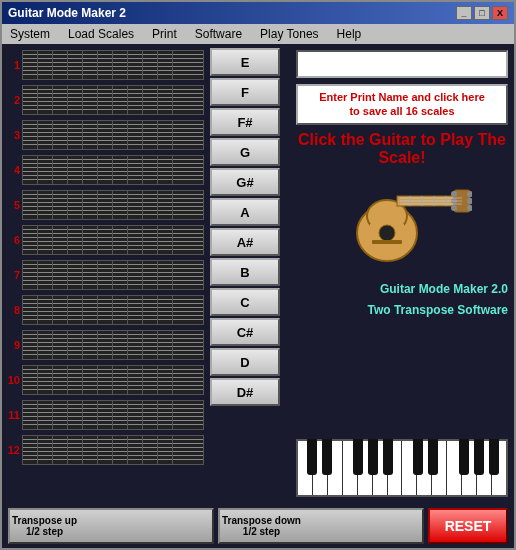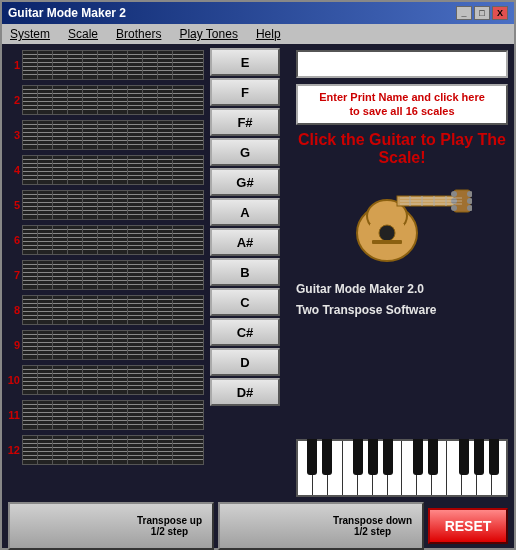--- a/index.html
+++ b/index.html
@@ -48,21 +48,20 @@
     .title-btn.close { background: #e05050; }
     .menu-bar {
       background: #c0c0c0;
       padding: 2px 4px;
       display: flex;
       gap: 10px;
       font-size: 12px;
       color: #000;
       height: 20px;
       align-items: center;
-      text-decoration: underline;
     }
     .menu-item {
       cursor: pointer;
       padding: 1px 4px;
     }
     .main-content {
       background: #1a1a2e;
       flex: 1;
       display: flex;
       flex-direction: row;
@@ -186,24 +185,24 @@
       display: flex;
       align-items: center;
       justify-content: center;
       cursor: pointer;
     }
     .guitar-svg {
       width: 140px;
       height: 90px;
     }
     .branding-text {
-      color: #e5e5e5;
+      color: #5eead4;
       font-size: 12px;
       font-weight: bold;
-      text-align: left;
+      text-align: right;
       line-height: 1.8;
     }
     .white-key {
       flex: 1;
       height: 100%;
       background: white;
       border-right: 1px solid #333;
       cursor: pointer;
       position: relative;
     }
@@ -214,32 +213,32 @@
       display: flex;
       align-items: center;
       justify-content: space-between;
       padding: 3px 6px;
       background: #1a1a2e;
       gap: 4px;
       height: 45px;
     }
     .transpose-btn {
       flex: 1;
-      height: 48px;
+      height: 36px;
       background: linear-gradient(to bottom, #d0d0d0, #a0a0a0);
       border: 2px outset #888;
       font-size: 10px;
       font-weight: bold;
       cursor: pointer;
       color: #000;
       text-align: center;
       display: flex;
       align-items: center;
-      justify-content: flex-end;
-      padding: 10px;
+      justify-content: flex-start;
+      padding: 2px;
     }
     .reset-bottom-btn {
       width: 80px;
       height: 36px;
       background: linear-gradient(to bottom, #ff8888, #dd0000);
       border: 2px outset #aa0000;
       color: white;
       font-size: 14px;
       font-weight: bold;
       cursor: pointer;
@@ -254,22 +253,23 @@
     <span>Guitar Mode Maker 2</span>
     <div class="title-bar-buttons">
       <div class="title-btn">_</div>
       <div class="title-btn">□</div>
       <div class="title-btn close">X</div>
     </div>
   </div>
 
   <div class="menu-bar">
     <span class="menu-item">System</span>
-    <span class="menu-item">Scale</span>
-    <span class="menu-item">Brothers</span>
+    <span class="menu-item">Load Scales</span>
+    <span class="menu-item">Print</span>
+    <span class="menu-item">Software</span>
     <span class="menu-item">Play Tones</span>
     <span class="menu-item">Help</span>
   </div>
 
   <div class="main-content">
 
     <div class="fretboard-panel">
       <div class="fret-row">
         <span class="fret-number">1</span>
         <div class="fretboard">

